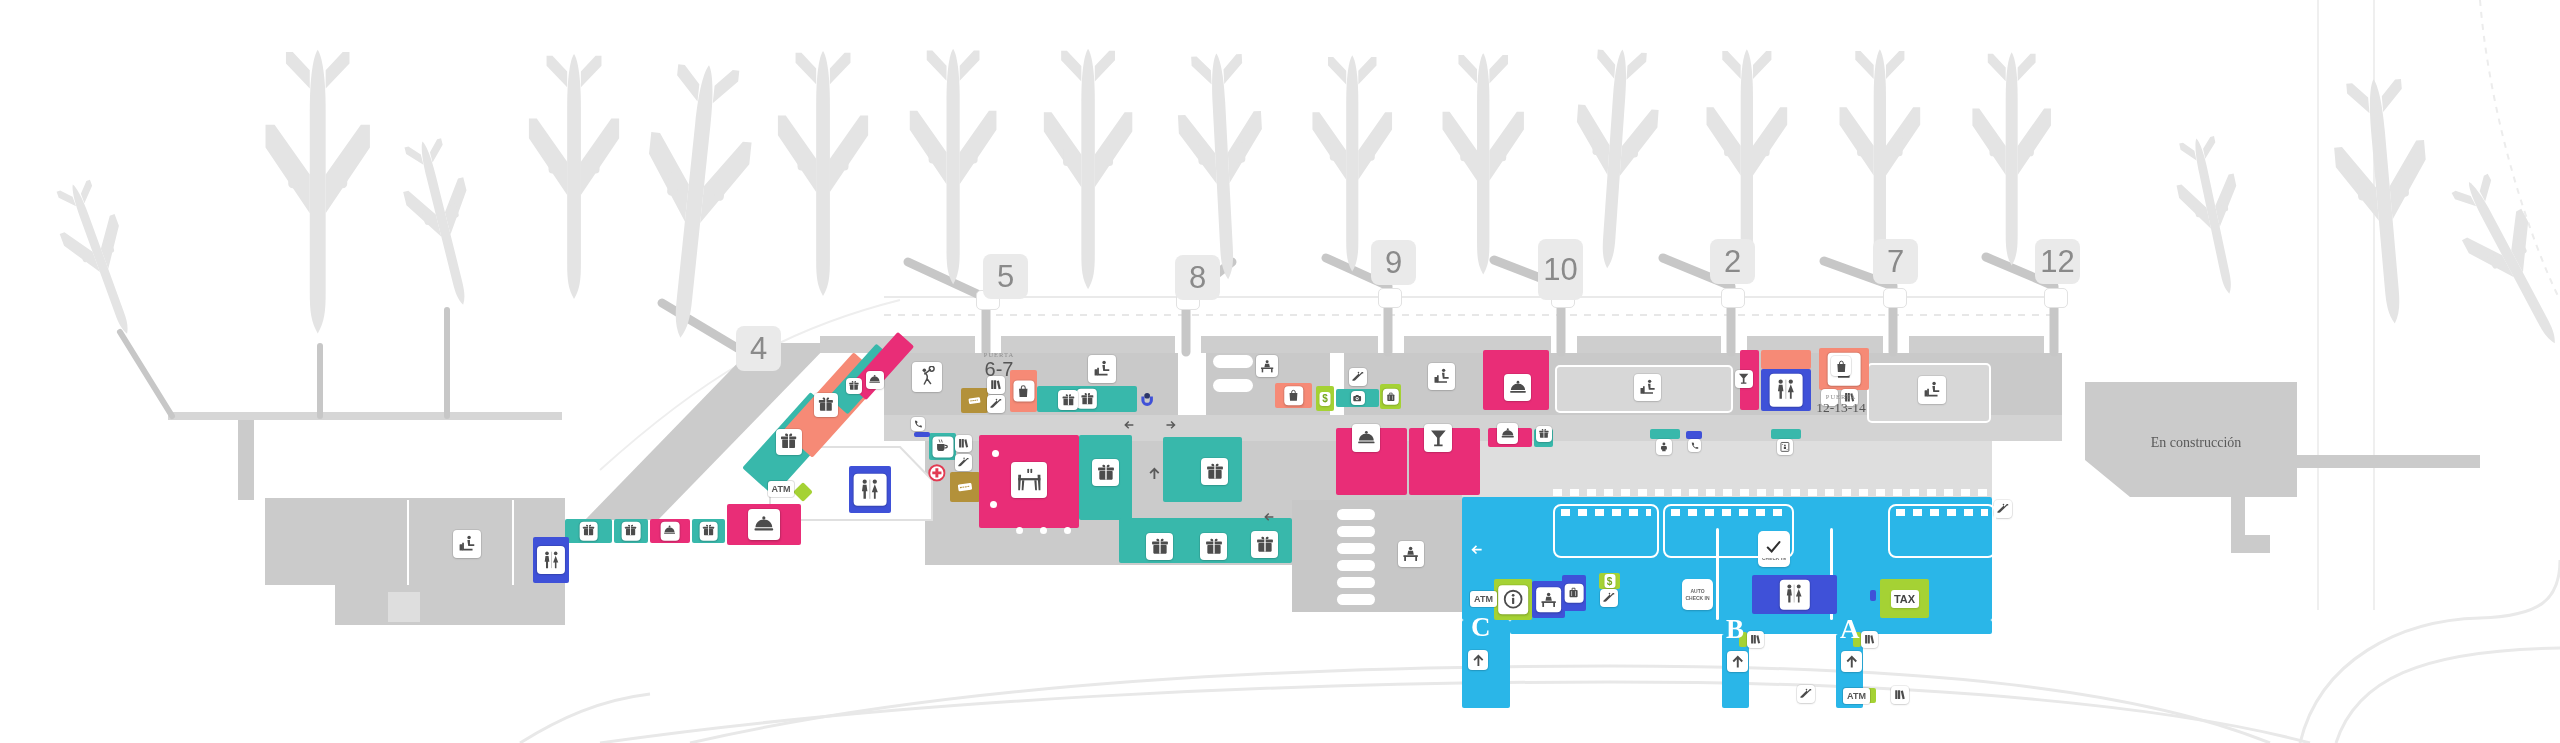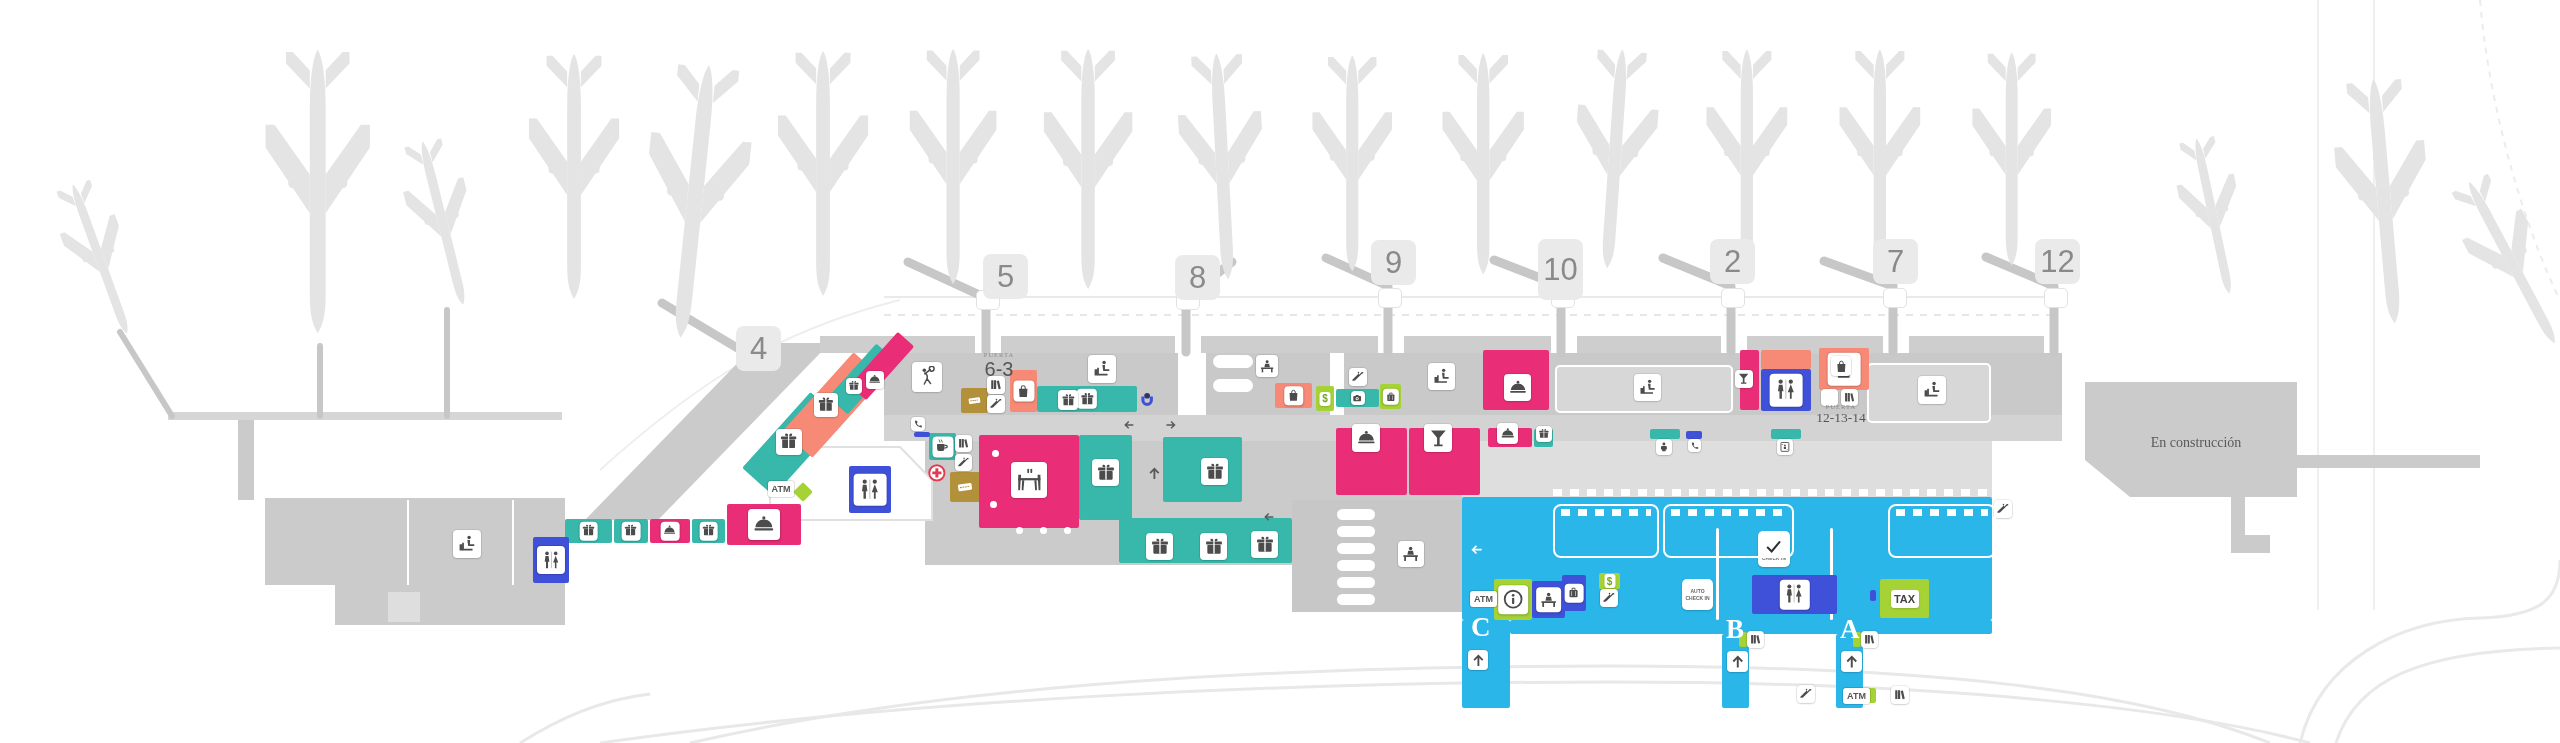--- a/index.html
+++ b/index.html
@@ -702,23 +702,23 @@
       <div class="gate" style="position: absolute; left: 1175px; top: 255px; width: 45px; height: 45px;">8</div>
       <div class="gate" style="position: absolute; left: 1371px; top: 240px; width: 45px; height: 45px;">9</div>
       <div class="gate" style="position: absolute; left: 1538px; top: 239px; width: 45px; height: 61px;">10</div>
       <div class="gate" style="position: absolute; left: 1710px; top: 239px; width: 45px; height: 45px;">2</div>
       <div class="gate" style="position: absolute; left: 1873px; top: 239px; width: 45px; height: 45px;">7</div>
       <div class="gate" style="position: absolute; left: 2035px; top: 239px; width: 45px; height: 45px;">12</div>
     </div>
 
   <div class="puerta" id="puerta1" style="left: 999px; top: 351px; transform: translateX(-50%);">
     <div class="cap">PUERTA</div>
-    <div class="val">6-3</div>
+    <div class="val">6-7</div>
   </div>
-  <div class="puerta" id="puerta2" style="left: 1841px; top: 403px; transform: translateX(-50%);">
+  <div class="puerta" id="puerta2" style="left: 1841px; top: 393px; transform: translateX(-50%);">
     <div class="cap">PUERTA</div>
     <div class="val">12-13-14</div>
   </div>
   <div class="zone" id="zoneC" style="left: 1471px; top: 612px;">C</div>
   <div class="zone" id="zoneB" style="left: 1726px; top: 614px;">B</div>
   <div class="zone" id="zoneA" style="left: 1840px; top: 614px;">A</div>
   <div id="construction-label" style="left: 2196px; top: 443px;">En construcción</div>
 
   <svg width="0" height="0" style="position:absolute">
     <defs>

